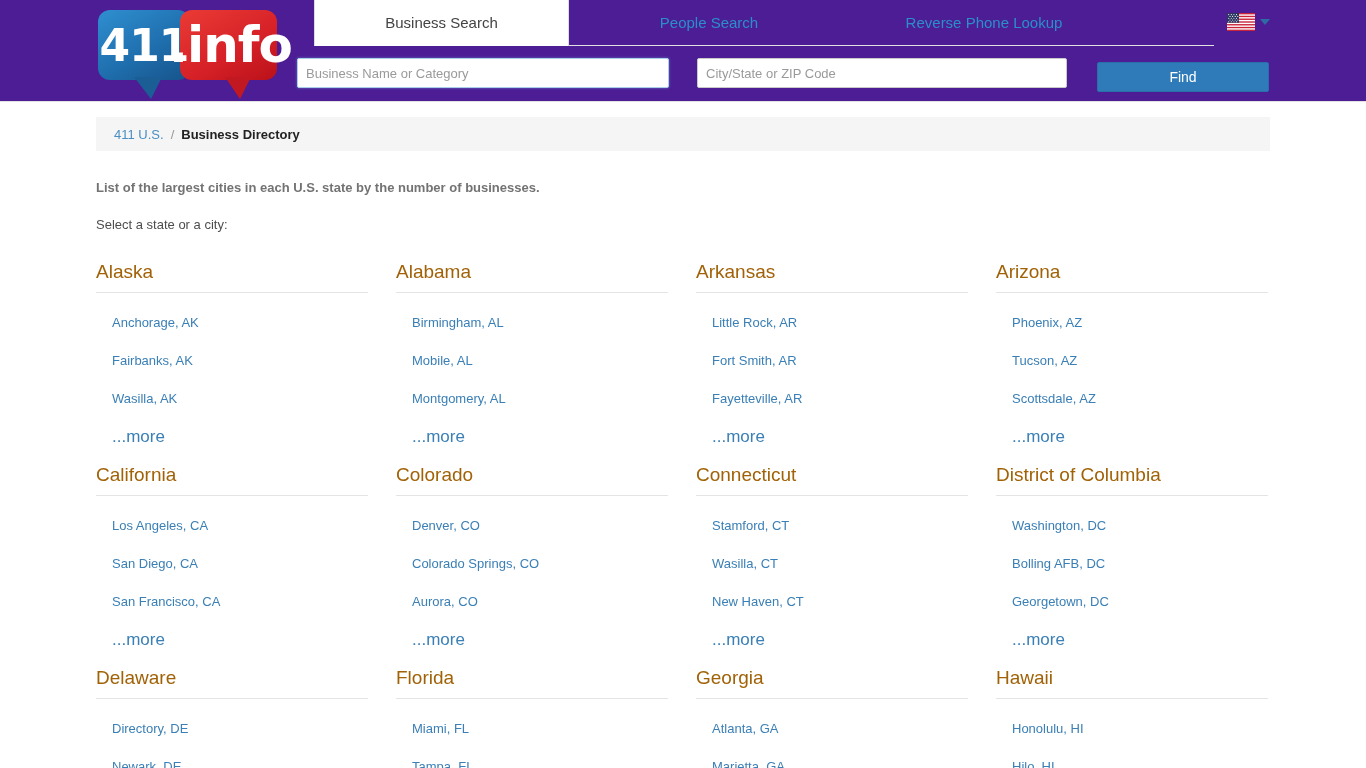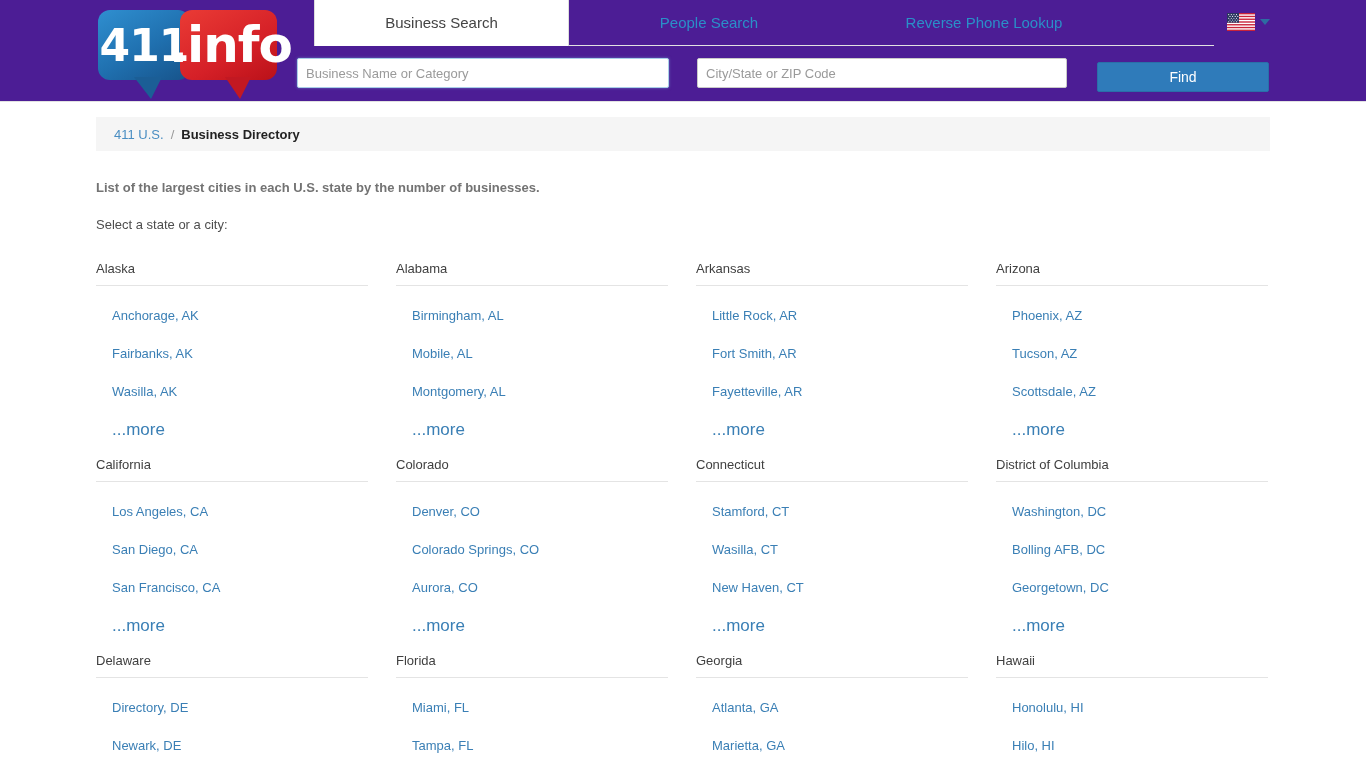--- a/index.html
+++ b/index.html
@@ -198,22 +198,22 @@
   .grid {
     margin-top: 12px;
     display: grid;
     grid-template-columns: repeat(4, 300px);
     column-gap: 0;
     row-gap: 0;
   }
   .state-block { width: 300px; padding-top: 17px; }
   .state-name {
     display: block;
-    font-size: 13px;
-    color: #404040;
+    font-size: 19px;
+    color: #a16207;
     text-decoration: none;
     padding-bottom: 9px;
     border-bottom: 1px solid #e4e4e4;
     width: 272px;
     cursor: pointer;
     font-weight: normal;
   }
   .city-list { margin: 0; padding: 0; list-style: none; }
   .city-list li { margin-top: 20px; padding-left: 16px; }
   .city-link {

